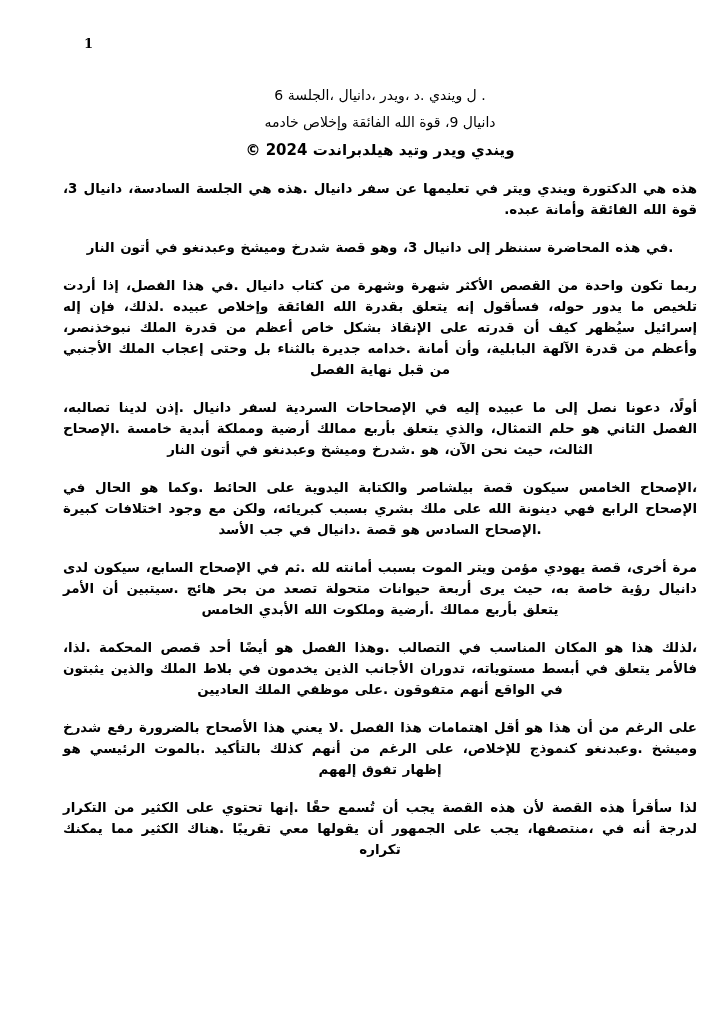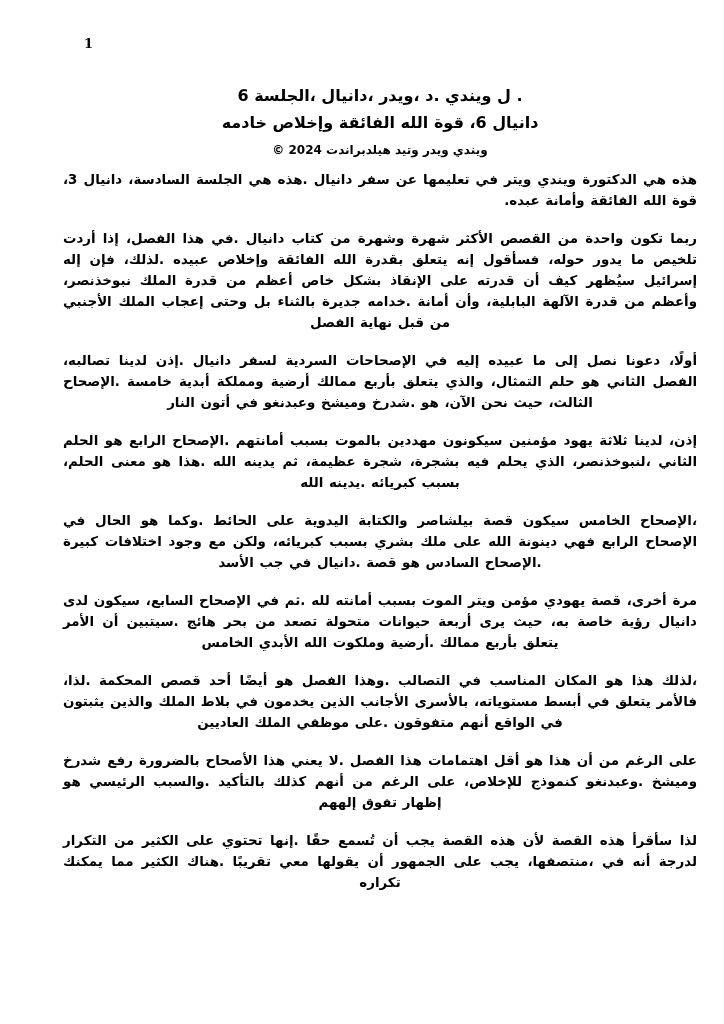--- a/index.html
+++ b/index.html
@@ -22,35 +22,35 @@
     font-weight: bold;
     color: #000000;
   }
   .header {
     direction: rtl;
     text-align: center;
     margin: 0 27px 0 63px;
     padding-top: 82px;
   }
   .title-line {
-    font-size: 16px;
-    font-weight: bold;
+    font-size: 14px;
+    font-weight: normal;
     line-height: 27px;
     white-space: nowrap;
   }
   .subtitle {
-    font-size: 12px;
+    font-size: 15px;
     font-weight: bold;
     line-height: 18px;
     margin-top: 5px;
     text-align: center;
   }
   .content {
     direction: rtl;
-    margin: 10px 27px 0 63px;
+    margin: 19px 27px 0 63px;
   }
   .para {
     font-size: 13.4px;
     font-weight: bold;
     line-height: 21px;
     margin: 0 0 17px 0;
     text-align: justify;
     text-align-last: center;
     word-spacing: 1px;
   }
@@ -60,29 +60,29 @@
 </style>
 </head>
 <body>
 
 <div class="page">
 
   <div class="page-number">1</div>
 
   <div class="header">
     <div class="title-line">. ل ويندي .د ،ويدر ،دانيال ،الجلسة 6</div>
-    <div class="title-line">دانيال 6، قوة الله الفائقة وإخلاص خادمه</div>
+    <div class="title-line">دانيال 9، قوة الله الفائقة وإخلاص خادمه</div>
     <div class="subtitle">ويندي ويدر وتيد هيلدبراندت 2024 ©</div>
   </div>
 
   <div class="content">
     <p class="para align-last-right">هذه هي الدكتورة ويندي ويتر في تعليمها عن سفر دانيال .هذه هي الجلسة السادسة، دانيال 3، قوة الله الفائقة وأمانة عبده.</p>
+    <p class="para">.في هذه المحاضرة سننظر إلى دانيال 3، وهو قصة شدرخ وميشخ وعبدنغو في أتون النار</p>
     <p class="para">ربما تكون واحدة من القصص الأكثر شهرة وشهرة من كتاب دانيال .في هذا الفصل، إذا أردت تلخيص ما يدور حوله، فسأقول إنه يتعلق بقدرة الله الفائقة وإخلاص عبيده .لذلك، فإن إله إسرائيل سيُظهر كيف أن قدرته على الإنقاذ بشكل خاص أعظم من قدرة الملك نبوخذنصر، وأعظم من قدرة الآلهة البابلية، وأن أمانة .خدامه جديرة بالثناء بل وحتى إعجاب الملك الأجنبي من قبل نهاية الفصل</p>
     <p class="para">أولًا، دعونا نصل إلى ما عبيده إليه في الإصحاحات السردية لسفر دانيال .إذن لدينا تصالبه، الفصل الثاني هو حلم التمثال، والذي يتعلق بأربع ممالك أرضية ومملكة أبدية خامسة .الإصحاح الثالث، حيث نحن الآن، هو .شدرخ وميشخ وعبدنغو في أتون النار</p>
-    <p class="para">إذن، لدينا ثلاثة يهود مؤمنين سيكونون مهددين بالموت بسبب أمانتهم .الإصحاح الرابع هو الحلم الثاني ،لنبوخذنصر، الذي يحلم فيه بشجرة، شجرة عظيمة، ثم يدينه الله .هذا هو معنى الحلم، بسبب كبريائه .يدينه الله</p>
     <p class="para">،الإصحاح الخامس سيكون قصة بيلشاصر والكتابة اليدوية على الحائط .وكما هو الحال في الإصحاح الرابع فهي دينونة الله على ملك بشري بسبب كبريائه، ولكن مع وجود اختلافات كبيرة .الإصحاح السادس هو قصة .دانيال في جب الأسد</p>
     <p class="para">مرة أخرى، قصة يهودي مؤمن ويتر الموت بسبب أمانته لله .ثم في الإصحاح السابع، سيكون لدى دانيال رؤية خاصة به، حيث يرى أربعة حيوانات متحولة تصعد من بحر هائج .سيتبين أن الأمر يتعلق بأربع ممالك .أرضية وملكوت الله الأبدي الخامس</p>
-    <p class="para">،لذلك هذا هو المكان المناسب في التصالب .وهذا الفصل هو أيضًا أحد قصص المحكمة .لذا، فالأمر يتعلق في أبسط مستوياته، بالأسرى الأجانب الذين يخدمون في بلاط الملك والذين يثبتون في الواقع أنهم متفوقون .على موظفي الملك العاديين</p>
-    <p class="para">على الرغم من أن هذا هو أقل اهتمامات هذا الفصل .لا يعني هذا الأصحاح بالضرورة رفع شدرخ وميشخ .وعبدنغو كنموذج للإخلاص، على الرغم من أنهم كذلك بالتأكيد .والسبب الرئيسي هو إظهار تفوق إلههم</p>
+    <p class="para">،لذلك هذا هو المكان المناسب في التصالب .وهذا الفصل هو أيضًا أحد قصص المحكمة .لذا، فالأمر يتعلق في أبسط مستوياته، تدوران الأجانب الذين يخدمون في بلاط الملك والذين يثبتون في الواقع أنهم متفوقون .على موظفي الملك العاديين</p>
+    <p class="para">على الرغم من أن هذا هو أقل اهتمامات هذا الفصل .لا يعني هذا الأصحاح بالضرورة رفع شدرخ وميشخ .وعبدنغو كنموذج للإخلاص، على الرغم من أنهم كذلك بالتأكيد .بالموت الرئيسي هو إظهار تفوق إلههم</p>
     <p class="para">لذا سأقرأ هذه القصة لأن هذه القصة يجب أن تُسمع حقًا .إنها تحتوي على الكثير من التكرار لدرجة أنه في ،منتصفها، يجب على الجمهور أن يقولها معي تقريبًا .هناك الكثير مما يمكنك تكراره</p>
   </div>
 
 </div>
 
 </body></html>

